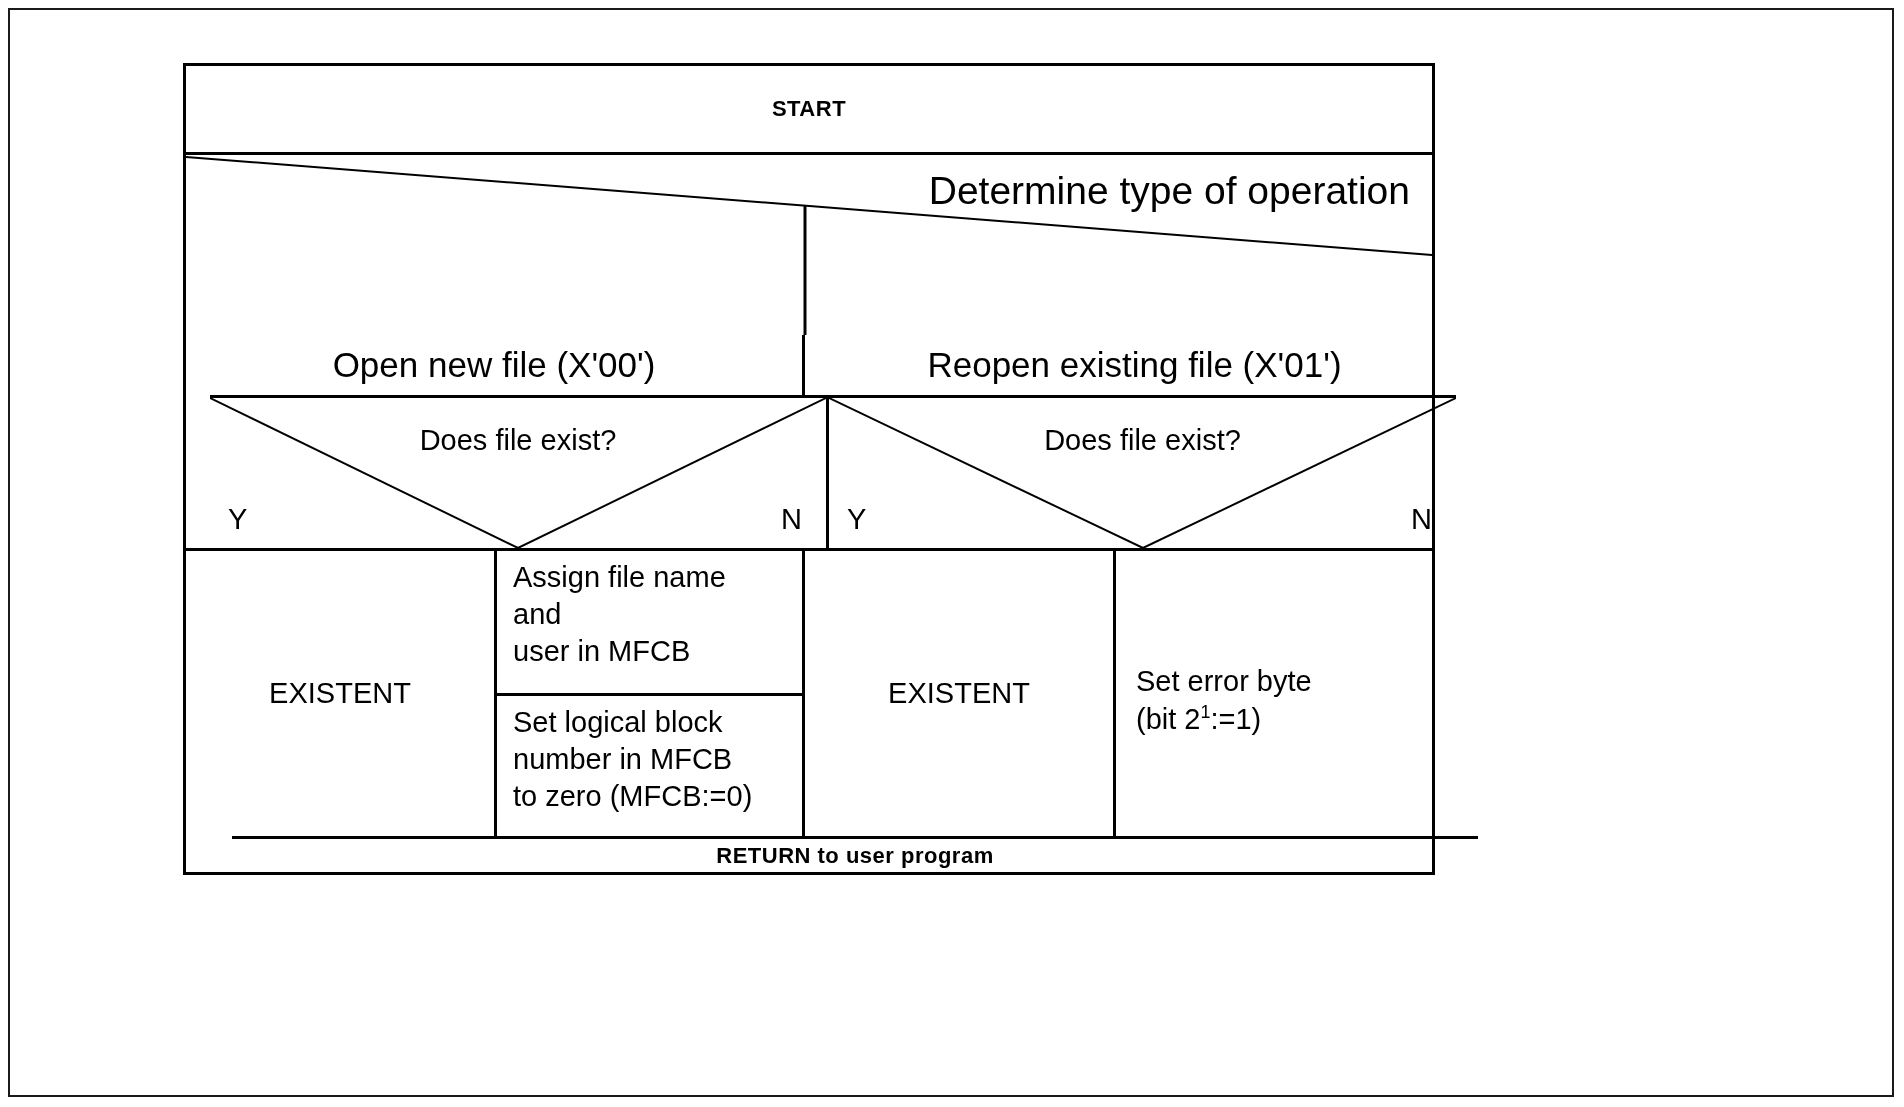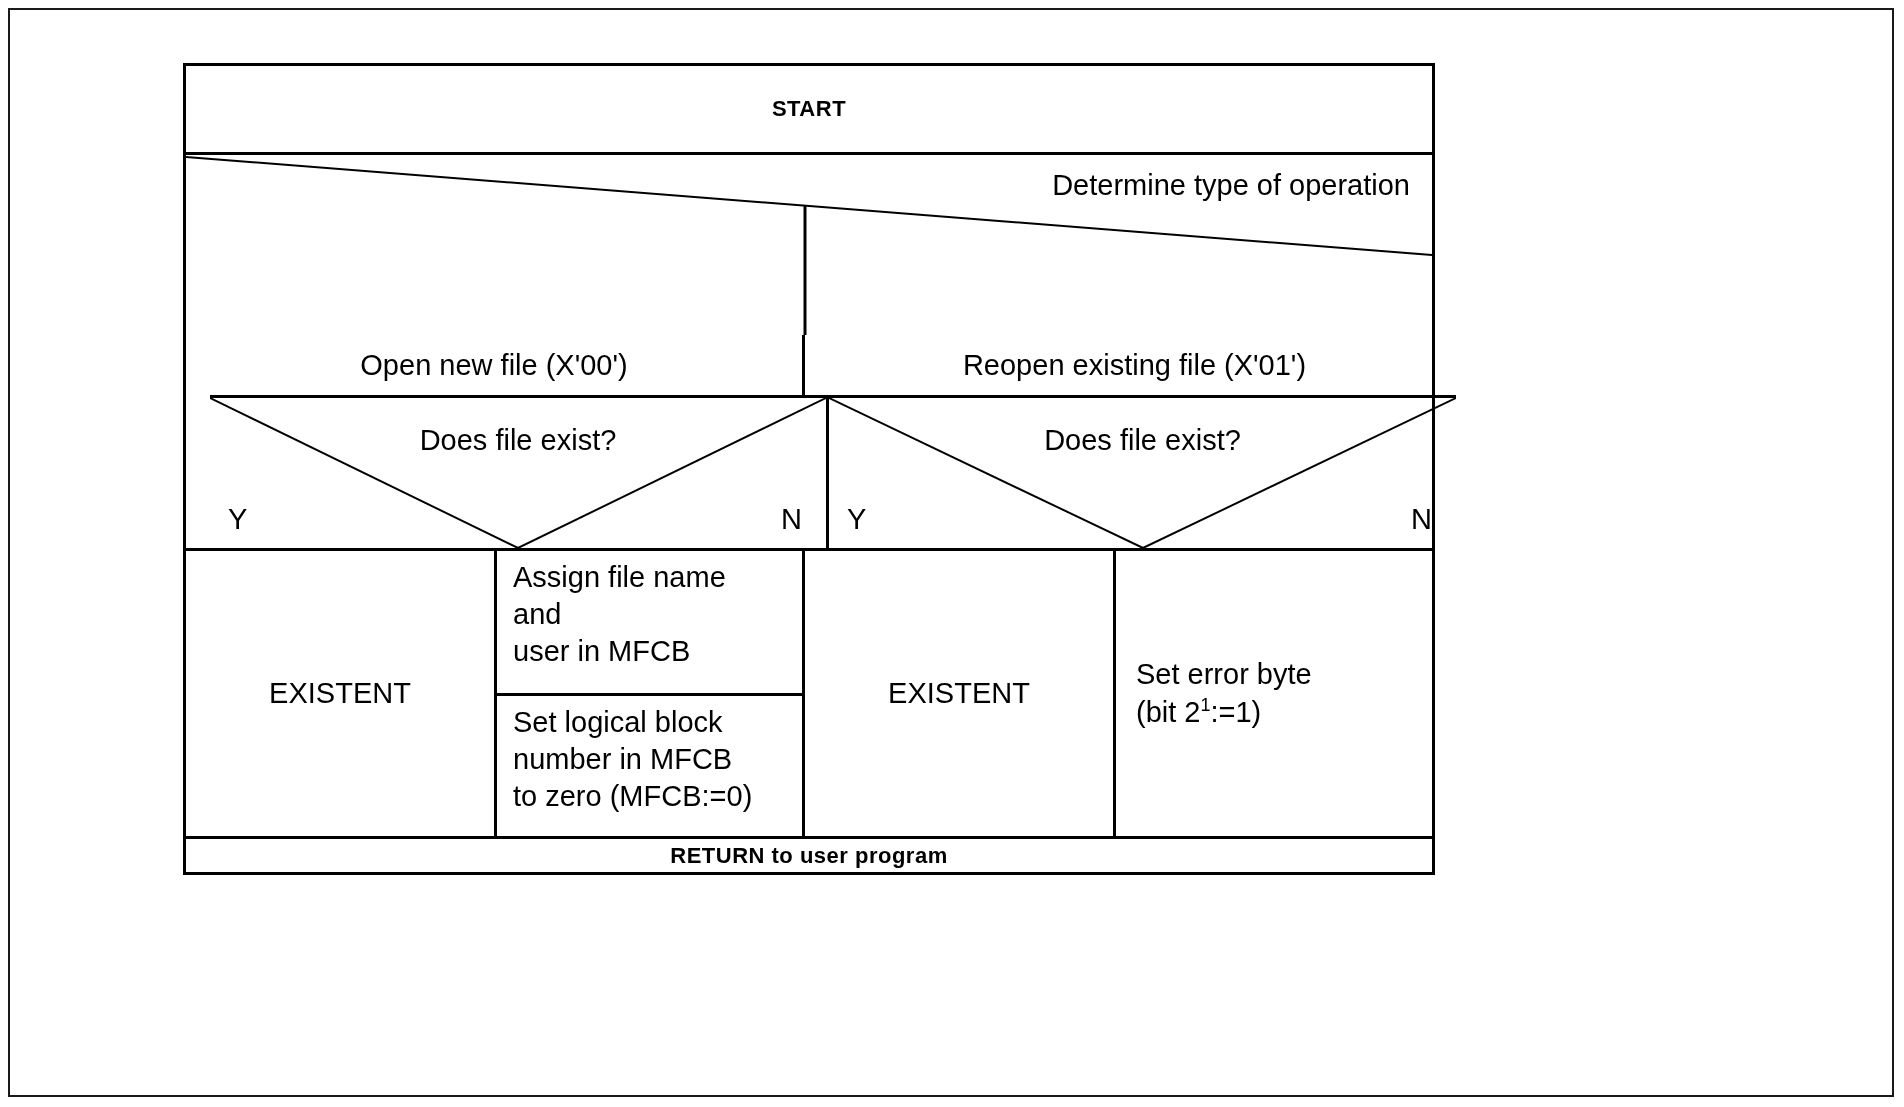--- a/index.html
+++ b/index.html
@@ -69,36 +69,36 @@
   #row-determine .diag-svg {
     position: absolute;
     left: 0; top: 0;
     width: 100%; height: 100%;
     overflow: visible;
   }
   #determine-label {
     position: absolute;
     right: 22px;
     top: 14px;
-    font-size: 29px;
+    font-size: 39px;
     white-space: nowrap;
   }
 
   
   #row-ops {
     top: 269px;
     height: 60px;
     display: flex;
   }
   .op-cell {
     height: 100%;
     display: flex;
     align-items: center;
     justify-content: center;
-    font-size: 29px;
+    font-size: 35px;
     box-sizing: border-box;
   }
   .op-left  { width: 619px; border-right: 3px solid #000000; }
   .op-right { width: 627px; padding-left: 32px; }
 
   
   #row-decision {
     top: 329px;
     height: 153px;
     border-top: 3px solid #000000;
@@ -150,21 +150,21 @@
     box-sizing: border-box;
     display: flex;
     flex-direction: column;
     font-size: 29px;
   }
   .c1 { width: 311px; border-right: 3px solid #000000;
         align-items: center; justify-content: center; }
   .c2 { width: 308px; border-right: 3px solid #000000; }
   .c3 { width: 311px; border-right: 3px solid #000000;
         align-items: center; justify-content: center; }
-  .c4 { width: 316px; align-items: flex-start; justify-content: center; }
+  .c4 { width: 316px; align-items: flex-start; justify-content: center; margin-top: 7px; }
 
   .subcell {
     box-sizing: border-box;
     padding: 8px 10px 8px 16px;
     line-height: 1.28;
   }
   .subcell-top {
     height: 146px;
     border-bottom: 3px solid #000000;
   }
@@ -181,20 +181,21 @@
   }
 
   
   #row-return {
     top: 770px;
     height: 36px;
     border-top: 3px solid #000000;
     display: flex;
     align-items: center;
     justify-content: center;
+    margin-left: 46px;
   }
 </style>
 </head>
 <body>
 
 <div id="page-frame">
 
   <div id="diagram">
 
     <div class="row" id="row-start">

